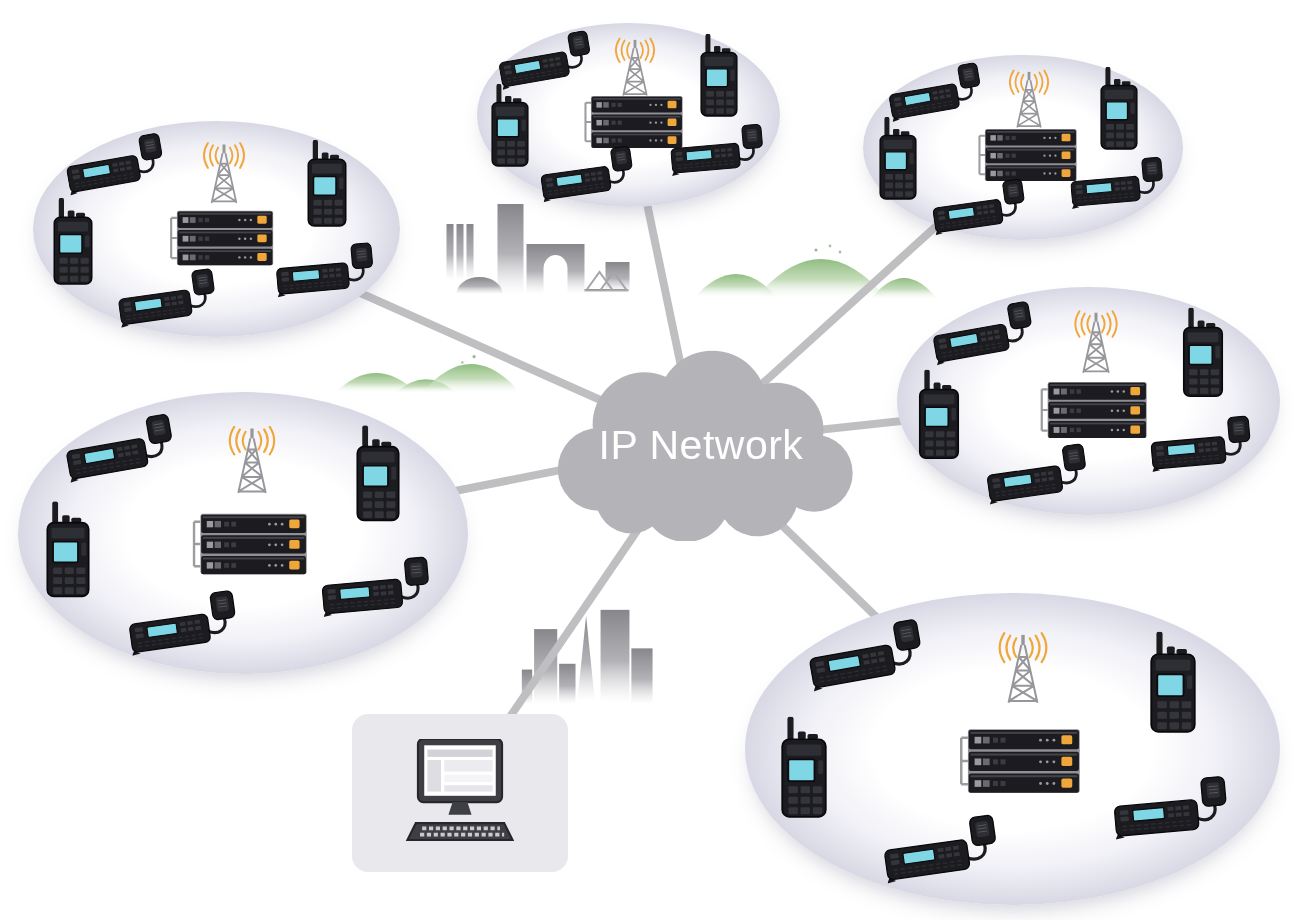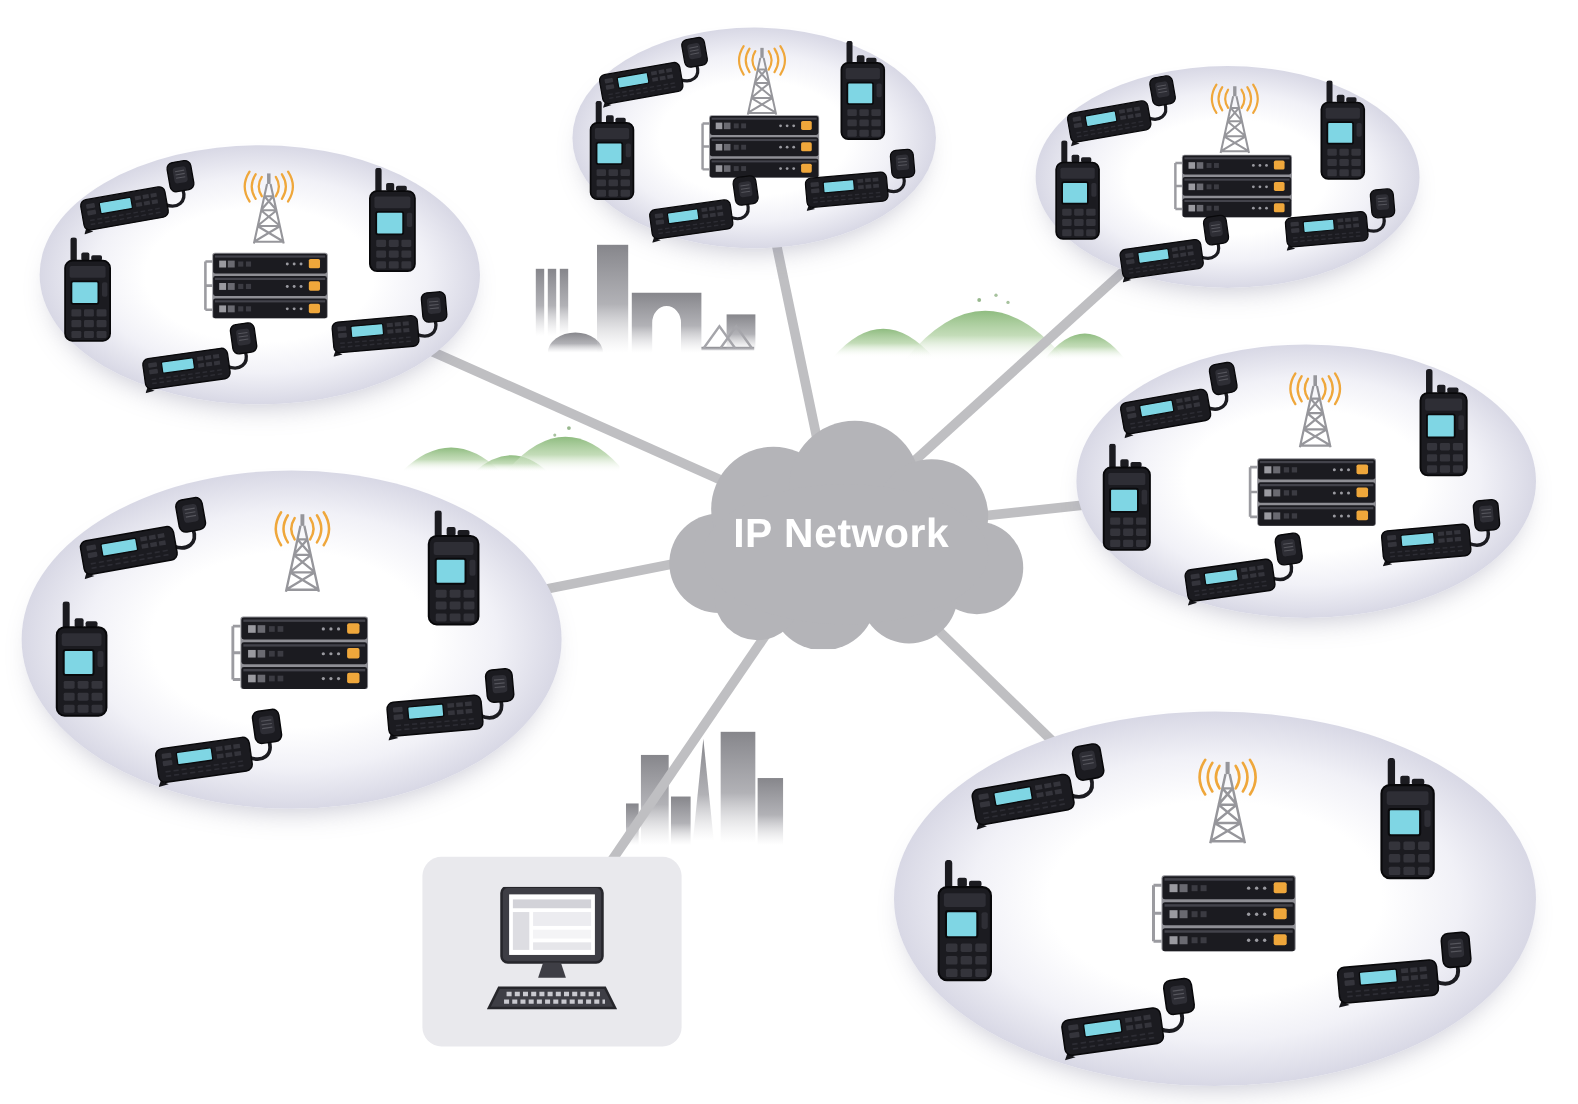--- a/index.html
+++ b/index.html
@@ -7,21 +7,21 @@
 
   
   .decor{position:absolute;z-index:1;}
   #link-lines{position:absolute;left:0;top:0;width:1315px;height:920px;z-index:2;}
   #link-lines line{stroke:var(--c-link-line);stroke-width:8;}
   .cluster{position:absolute;z-index:3;border-radius:50%;
     background:radial-gradient(closest-side,#ffffff 0%,#ffffff 52%,#f1f1f7 76%,var(--c-cluster-edge) 100%);
     box-shadow:0 12px 22px -10px rgba(130,130,155,.45);}
   .cloud{position:absolute;z-index:4;}
   .cloud-label{position:absolute;inset:0;display:flex;align-items:center;justify-content:center;
-    color:var(--c-label-white);font-size:34px;font-weight:700;letter-spacing:.5px;padding-top:4px;}
+    color:var(--c-label-white);font-size:41px;font-weight:400;letter-spacing:.5px;padding-top:4px;}
   .console{position:absolute;z-index:4;background:var(--c-console-panel);border-radius:16px;
     display:flex;align-items:center;justify-content:center;}
   .console svg{width:122px;height:auto;display:block;}
 
   
   .slot{position:absolute;transform:translate(-50%,-50%);}
   .slot svg{width:100%;height:100%;display:block;}
   .s-tower    {left:52%;top:24%;width:calc(var(--s)*64px); aspect-ratio:92/86;}
   .s-repeater {left:51%;top:54%;width:calc(var(--s)*104px);aspect-ratio:152/80;}
   .s-portable1{left:80%;top:29%;width:calc(var(--s)*40px); aspect-ratio:56/118;}

